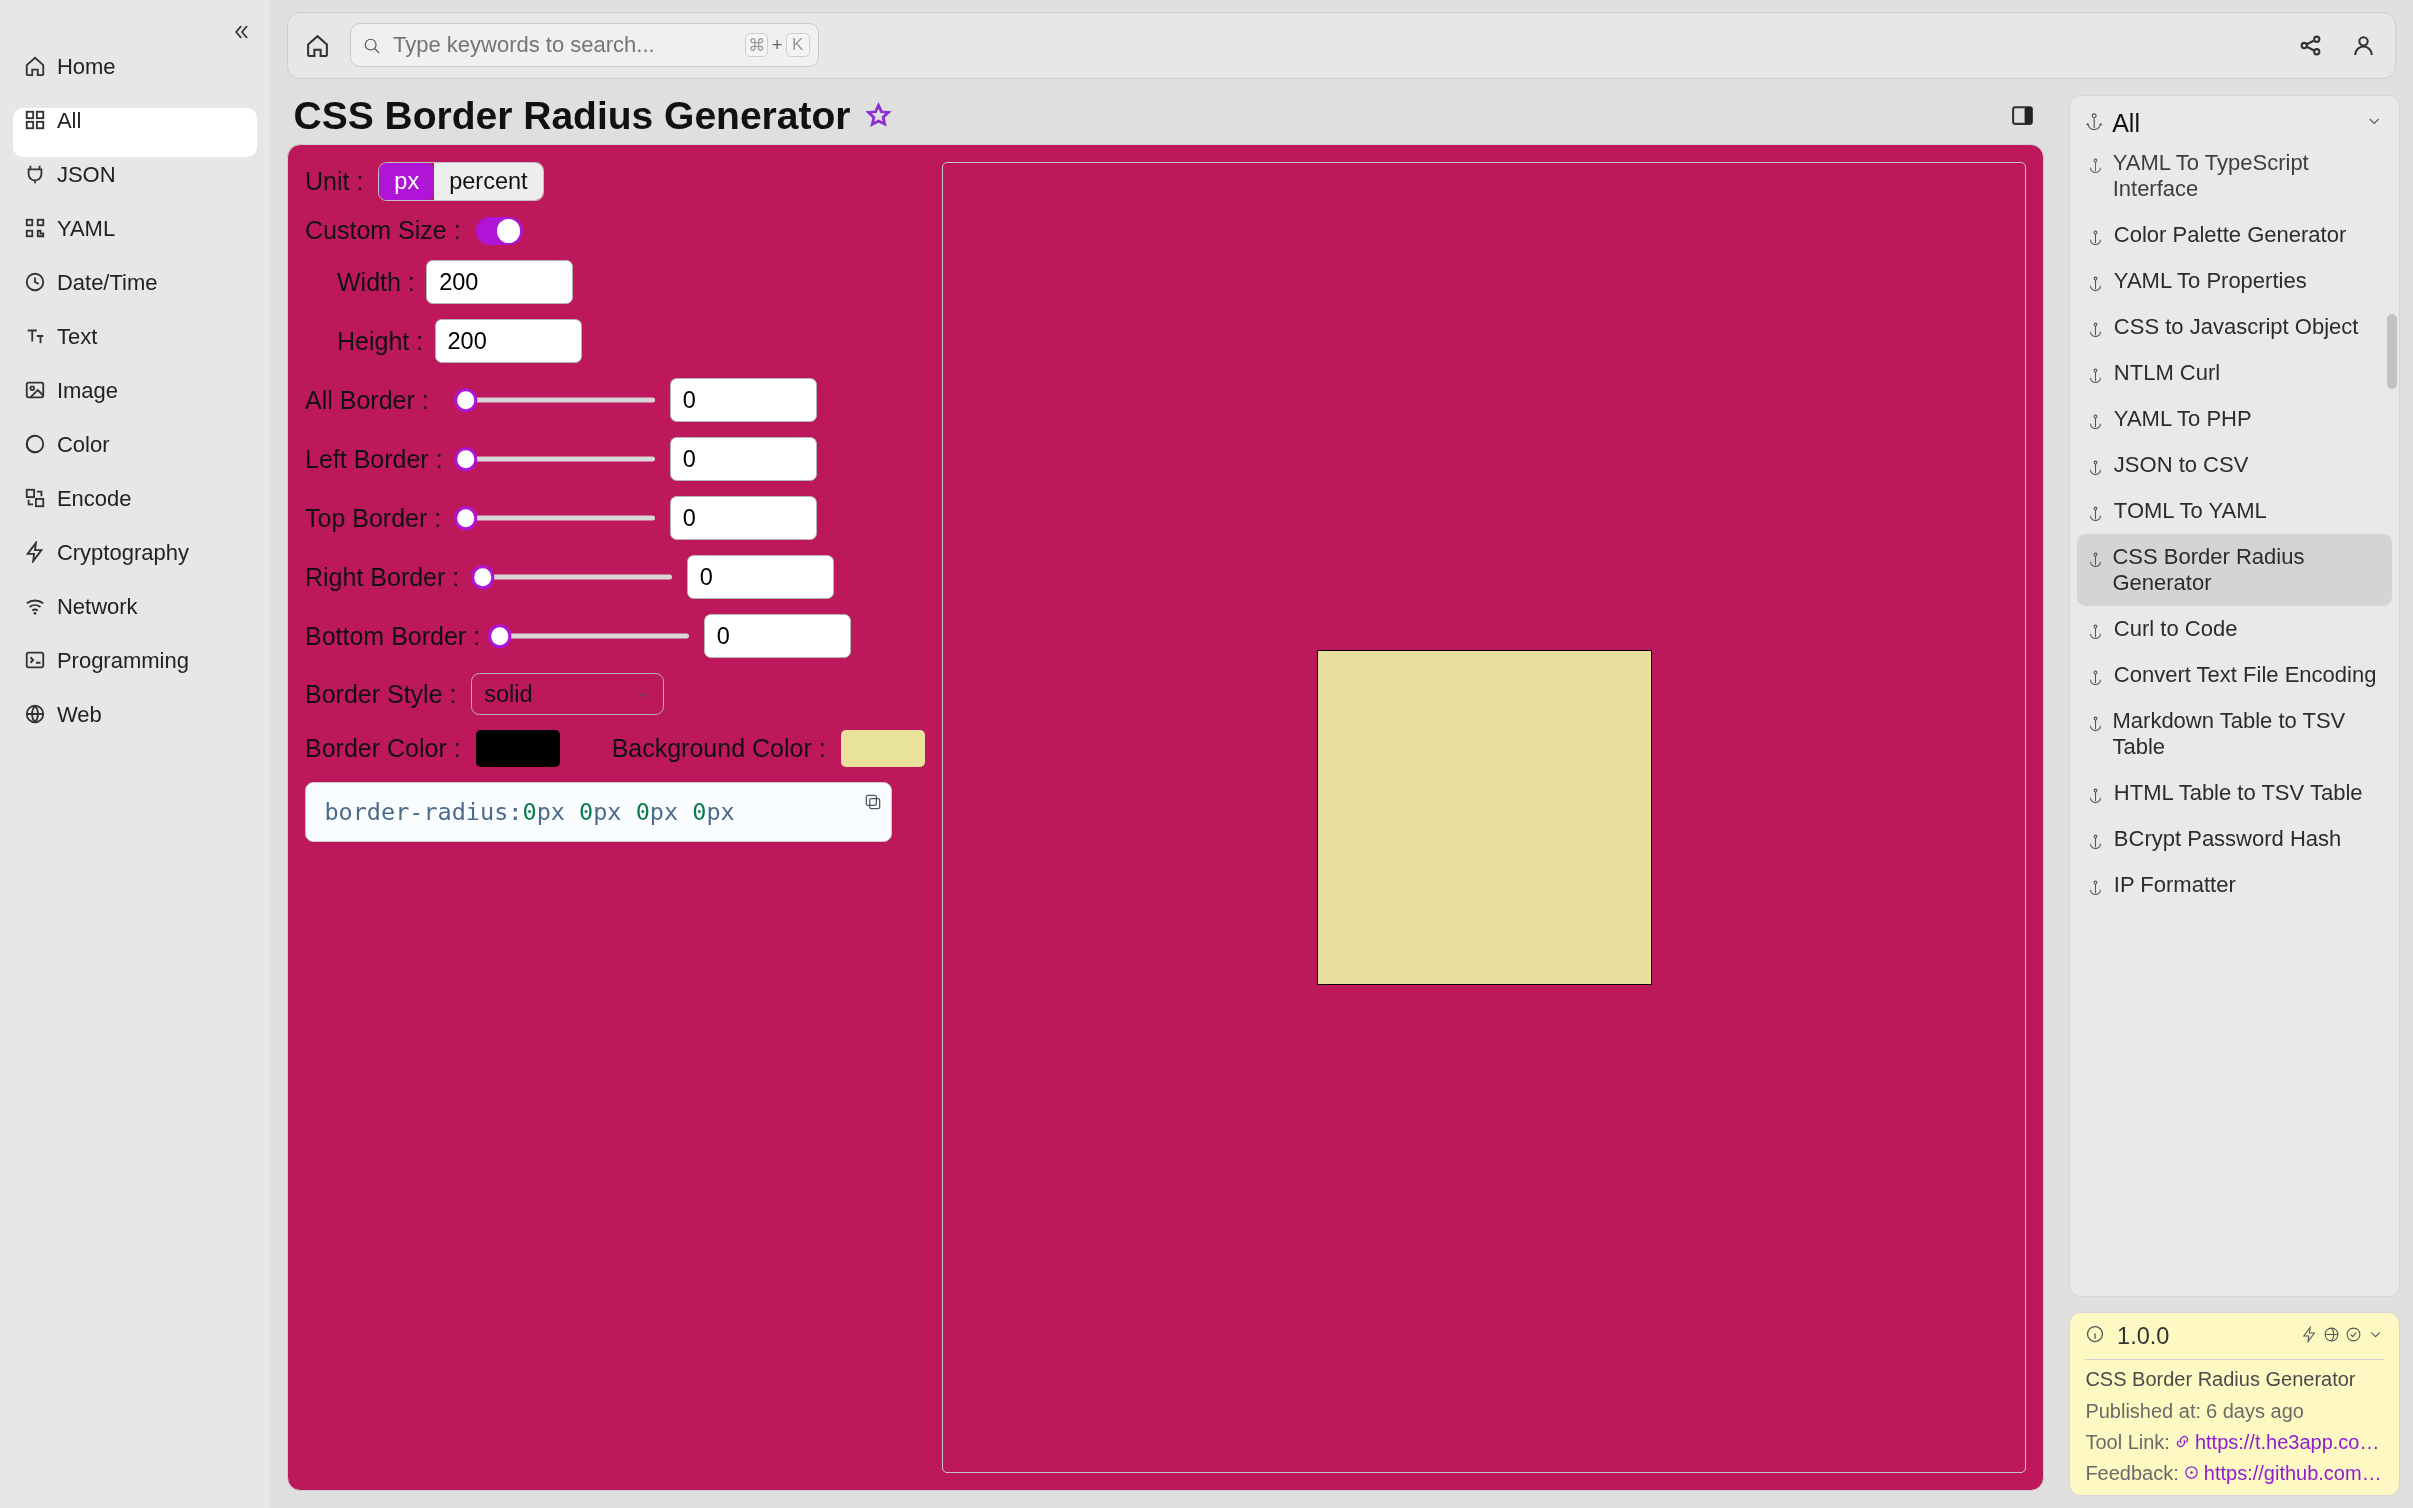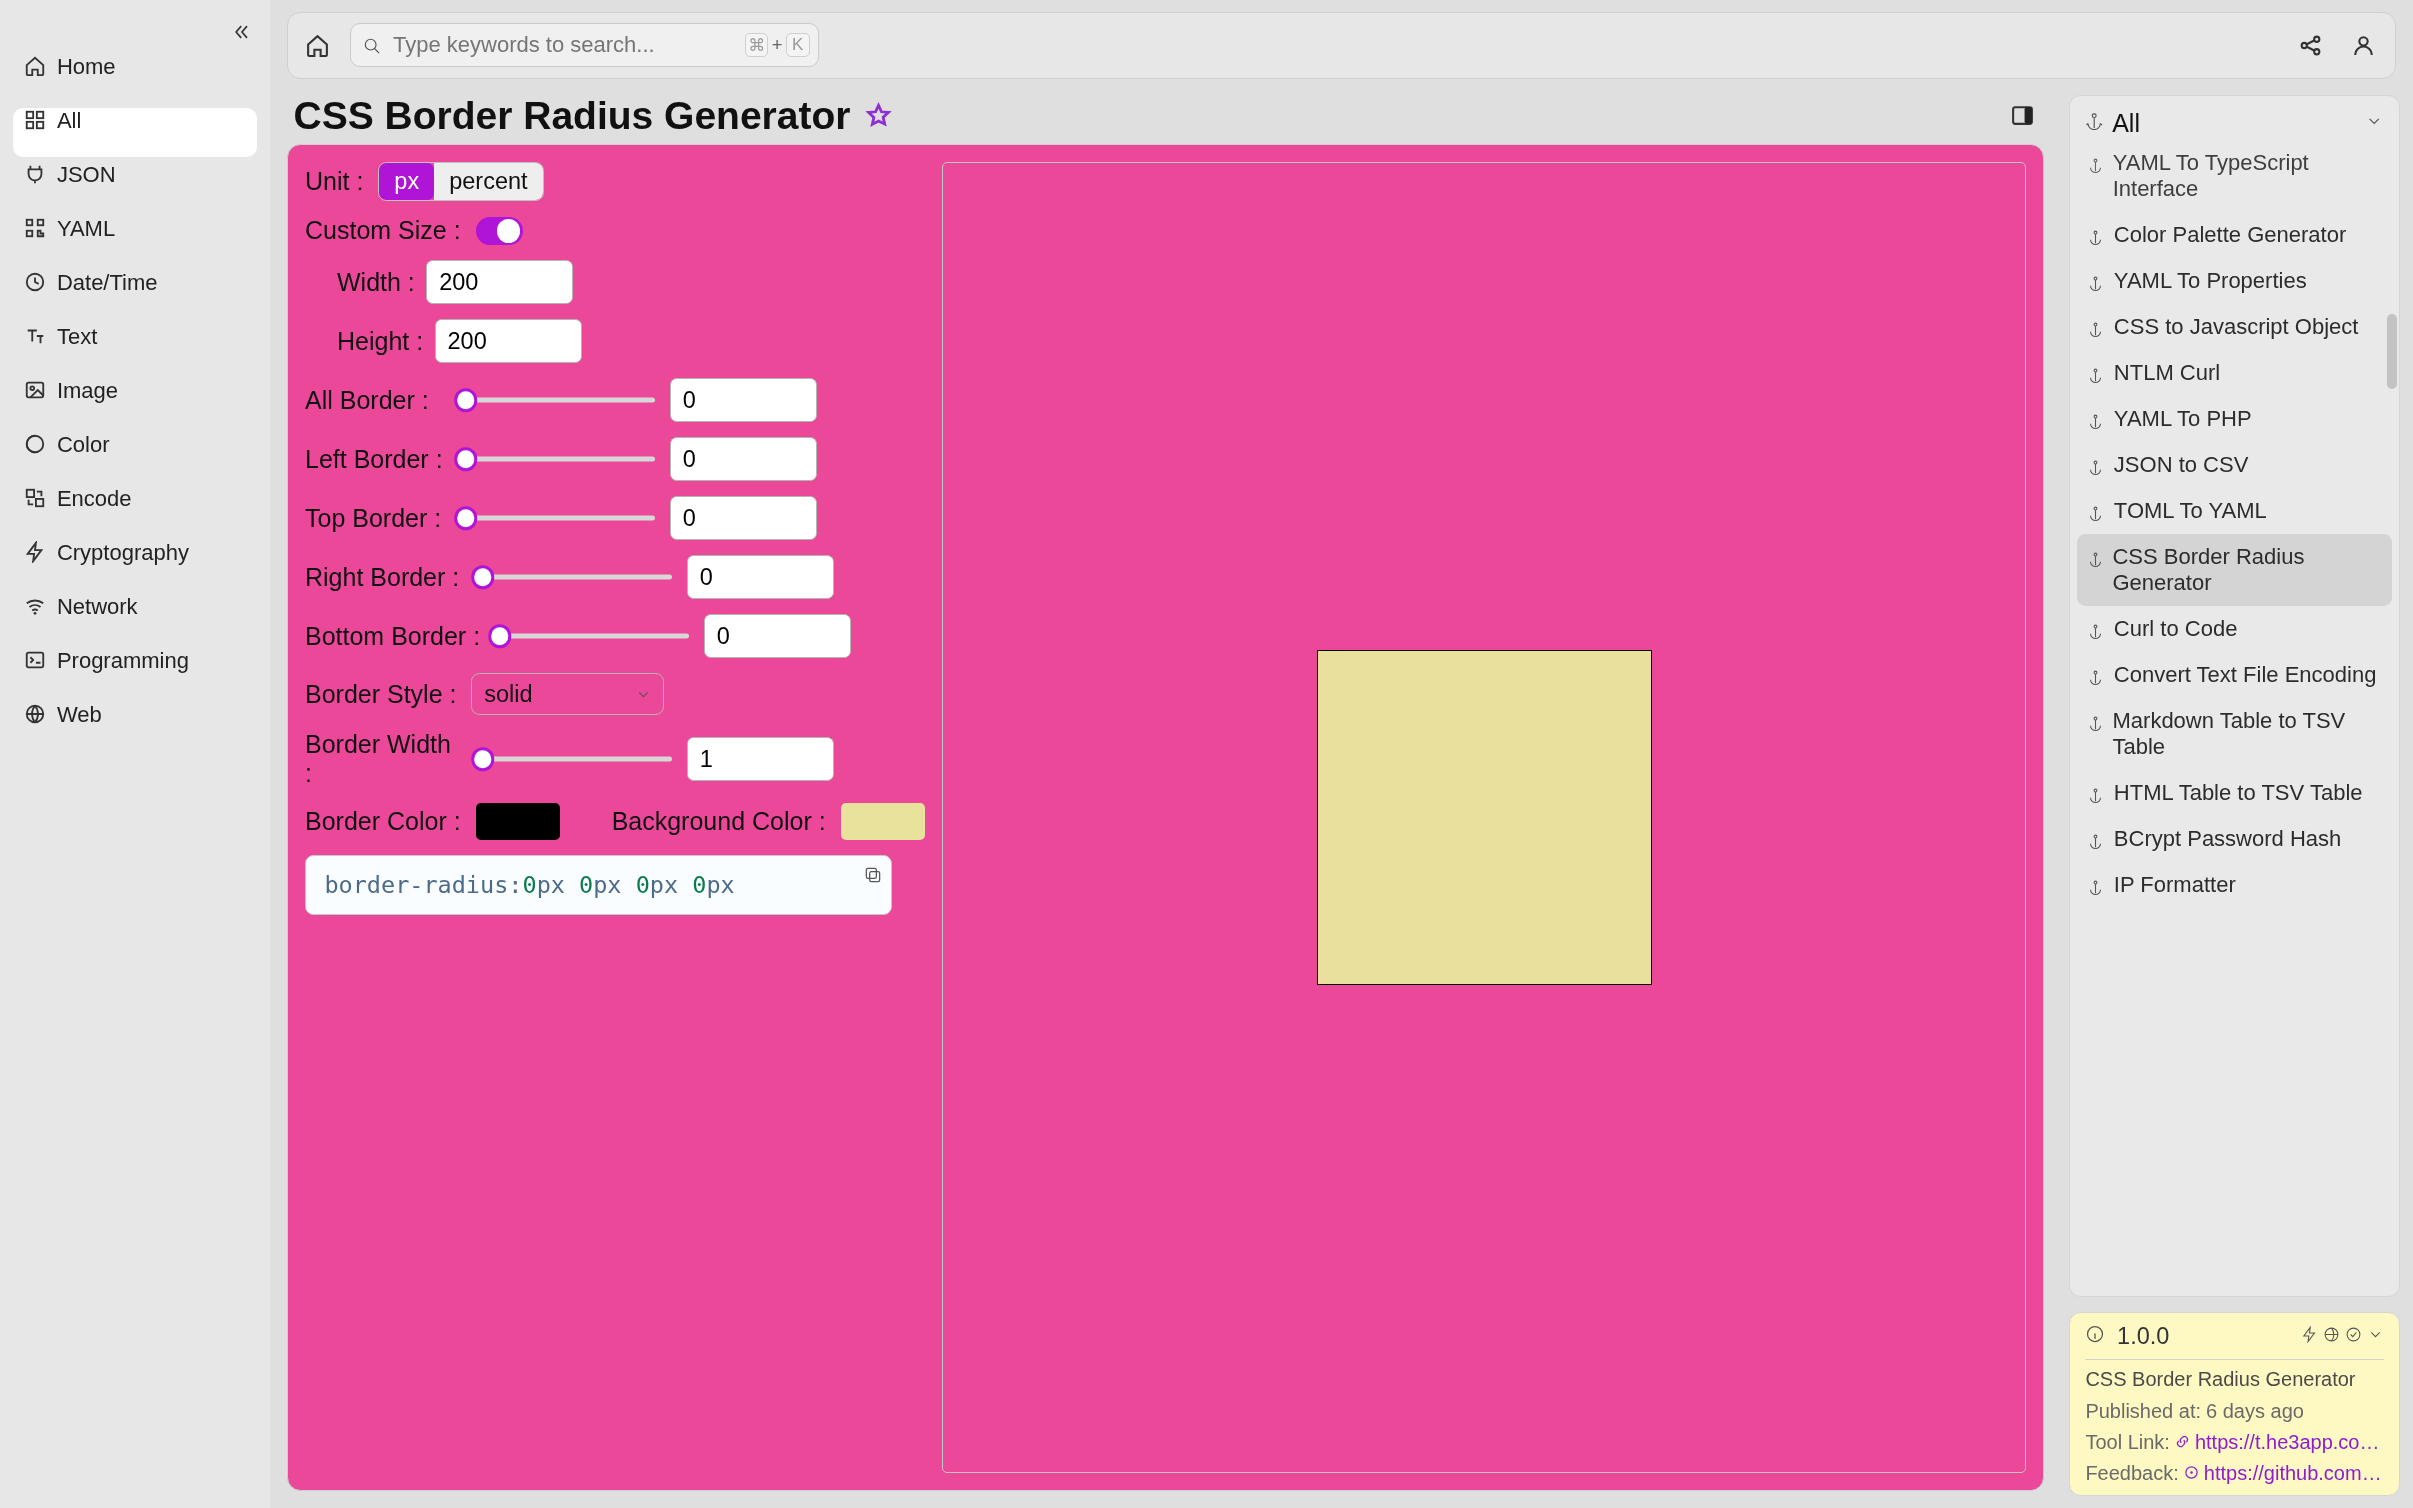--- a/index.html
+++ b/index.html
@@ -120,21 +120,21 @@
 
 
 .content-row {
   flex:1;
   display:flex; flex-direction:row;
   padding: 0 17px 17px 17px;
   gap: 0;
 }
 .work-card {
   flex:1;
-  background: #ec4899;
+  background: #be185d;
   border:0.8px solid #cfcfcf;
   border-radius: 13.4px;
   padding: 17px 17px;
   display:flex; flex-direction:row; gap: 0;
 }
 .controls-col {
   width: 620px;
   display:flex; flex-direction:column; gap: 15px;
 }
 .preview-col {
@@ -553,28 +553,20 @@
               <div class="frow">
                 <span class="flabel">Border Style :</span>
                 <div class="select-like">
                   <span>solid</span>
                   <svg width="17" height="17" viewBox="0 0 24 24">
                       <path class="svg-stroke-thin" d="M6 9l6 6 6-6"></path>
                     </svg>
                 </div>
               </div>
 
-              <div class="frow">
-                <span class="flabel" style="width:159px">Border Width :</span>
-                <div class="slider">
-                    <div class="slider-track"></div>
-                    <div class="slider-knob"></div>
-                  </div>
-                <input class="num-input" value="1" style="">
-              </div>
 
               <div class="frow">
                 <span class="flabel">Border Color :</span>
                 <div class="swatch black"></div>
                 <span style="width:22px"></span>
                 <span class="flabel">Background Color :</span>
                 <div class="swatch bg"></div>
               </div>
 
               <div class="code-box">

